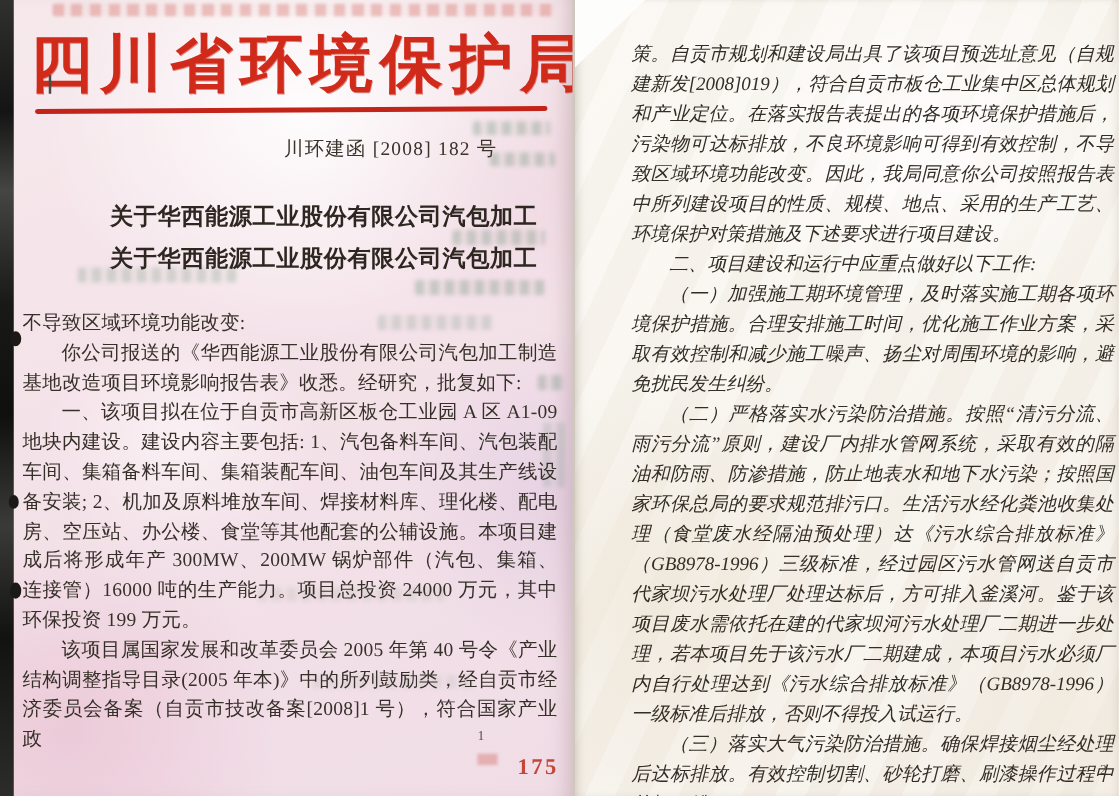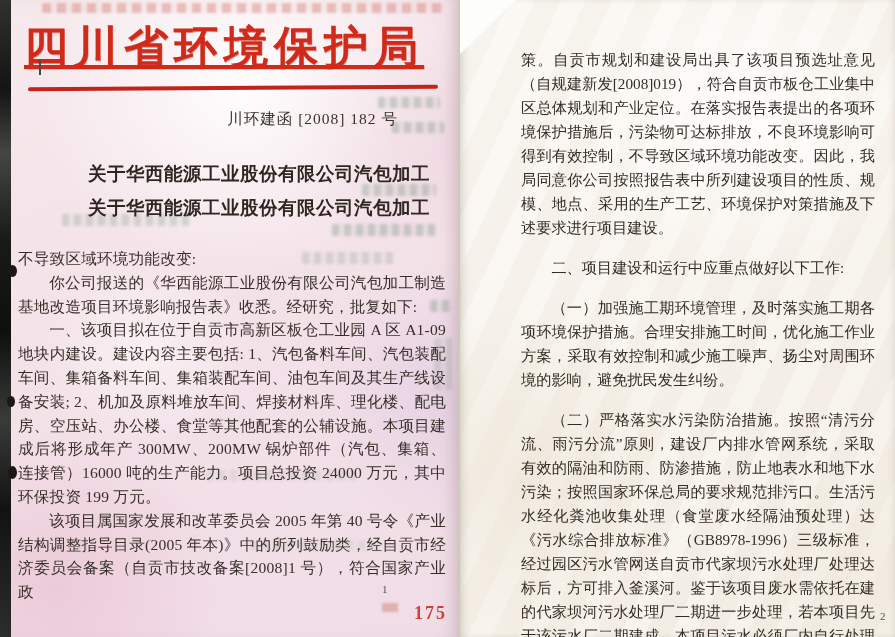--- a/index.html
+++ b/index.html
@@ -35,22 +35,22 @@
   
   .binding{position:absolute;left:0;top:0;width:11px;height:637px;
     background:linear-gradient(180deg,#30302e 0%,#141414 14%,#454542 24%,#191918 38%,#0f0f0e 52%,#3a3a38 66%,#121211 80%,#2c2c2a 100%);}
   .notch{position:absolute;background:#1a1916;border-radius:50%;}
   .notch.n1{left:8px;top:265px;width:9px;height:12px;}
   .notch.n2{left:7px;top:396px;width:8px;height:11px;}
   .notch.n3{left:8px;top:466px;width:9px;height:13px;}
 
   
   .agency{position:absolute;left:14px;top:18px;width:420px;white-space:nowrap;
-    font-size:44px;font-weight:bold;color:#d02a1b;letter-spacing:6px;
-    text-shadow:.5px .5px 0 rgba(208,42,27,.55);text-decoration:underline;}
+    font-size:50px;font-weight:bold;color:#d02a1b;letter-spacing:6px;
+    text-shadow:.5px .5px 0 rgba(208,42,27,.55);}
   .red-rule{position:absolute;left:18px;top:86px;width:410px;height:4px;background:#c2241a;
     border-radius:2px;transform:rotate(-.35deg);}
   .tick{position:absolute;left:29px;top:60px;width:2px;height:15px;background:#4a4a48;}
   .doc-number{position:absolute;right:60px;top:109px;font-size:15.5px;color:#3b332b;letter-spacing:1px;text-align:right;}
 
   .title{position:absolute;left:30px;top:157px;width:390px;text-align:right;
     font-size:18.5px;font-weight:bold;color:#2e2721;line-height:34px;letter-spacing:.5px;}
 
   .body-left{position:absolute;left:8px;top:247px;width:428px;font-size:15.6px;line-height:23.8px;
     color:#37302a;text-align:justify;letter-spacing:.2px;}
@@ -58,21 +58,21 @@
   .body-left p.salutation{text-indent:0;}
 
   .pageno-left{position:absolute;left:372px;top:583px;font-size:11px;color:#55504a;}
   .stamp{position:absolute;left:404px;top:603px;font-size:18px;font-weight:bold;color:#c23a2c;
     letter-spacing:2px;opacity:.92;}
   .stamp-smudge{position:absolute;left:372px;top:603px;width:16px;height:9px;
     background:rgba(198,70,55,.3);filter:blur(1.2px);}
 
   .body-right{position:absolute;left:45px;top:32px;width:386px;font-size:15.2px;line-height:24px;
     color:#332d26;text-align:justify;}
-  .body-right p{margin:16px;text-indent:2em;}
+  .body-right p{margin:0;text-indent:2em;font-style:italic;}
   .body-right p.continuation{text-indent:0;}
   .pageno-right{position:absolute;left:420px;top:610px;font-size:11px;color:#55504a;}
 
   
   .bleed{position:absolute;filter:blur(1.6px);border-radius:2px;}
   .bleed.pinkline{left:32px;top:3px;width:402px;height:10px;filter:blur(1.1px);
     background:repeating-linear-gradient(90deg,rgba(213,112,102,.4) 0 9px,rgba(213,112,102,.06) 9px 15px);}
   .bleed.g{background:repeating-linear-gradient(90deg,rgba(96,135,108,.3) 0 7px,rgba(96,135,108,.06) 7px 12px);}
   .bleed.g1{left:368px;top:97px;width:62px;height:11px;}
   .bleed.g2{left:382px;top:122px;width:52px;height:11px;}

